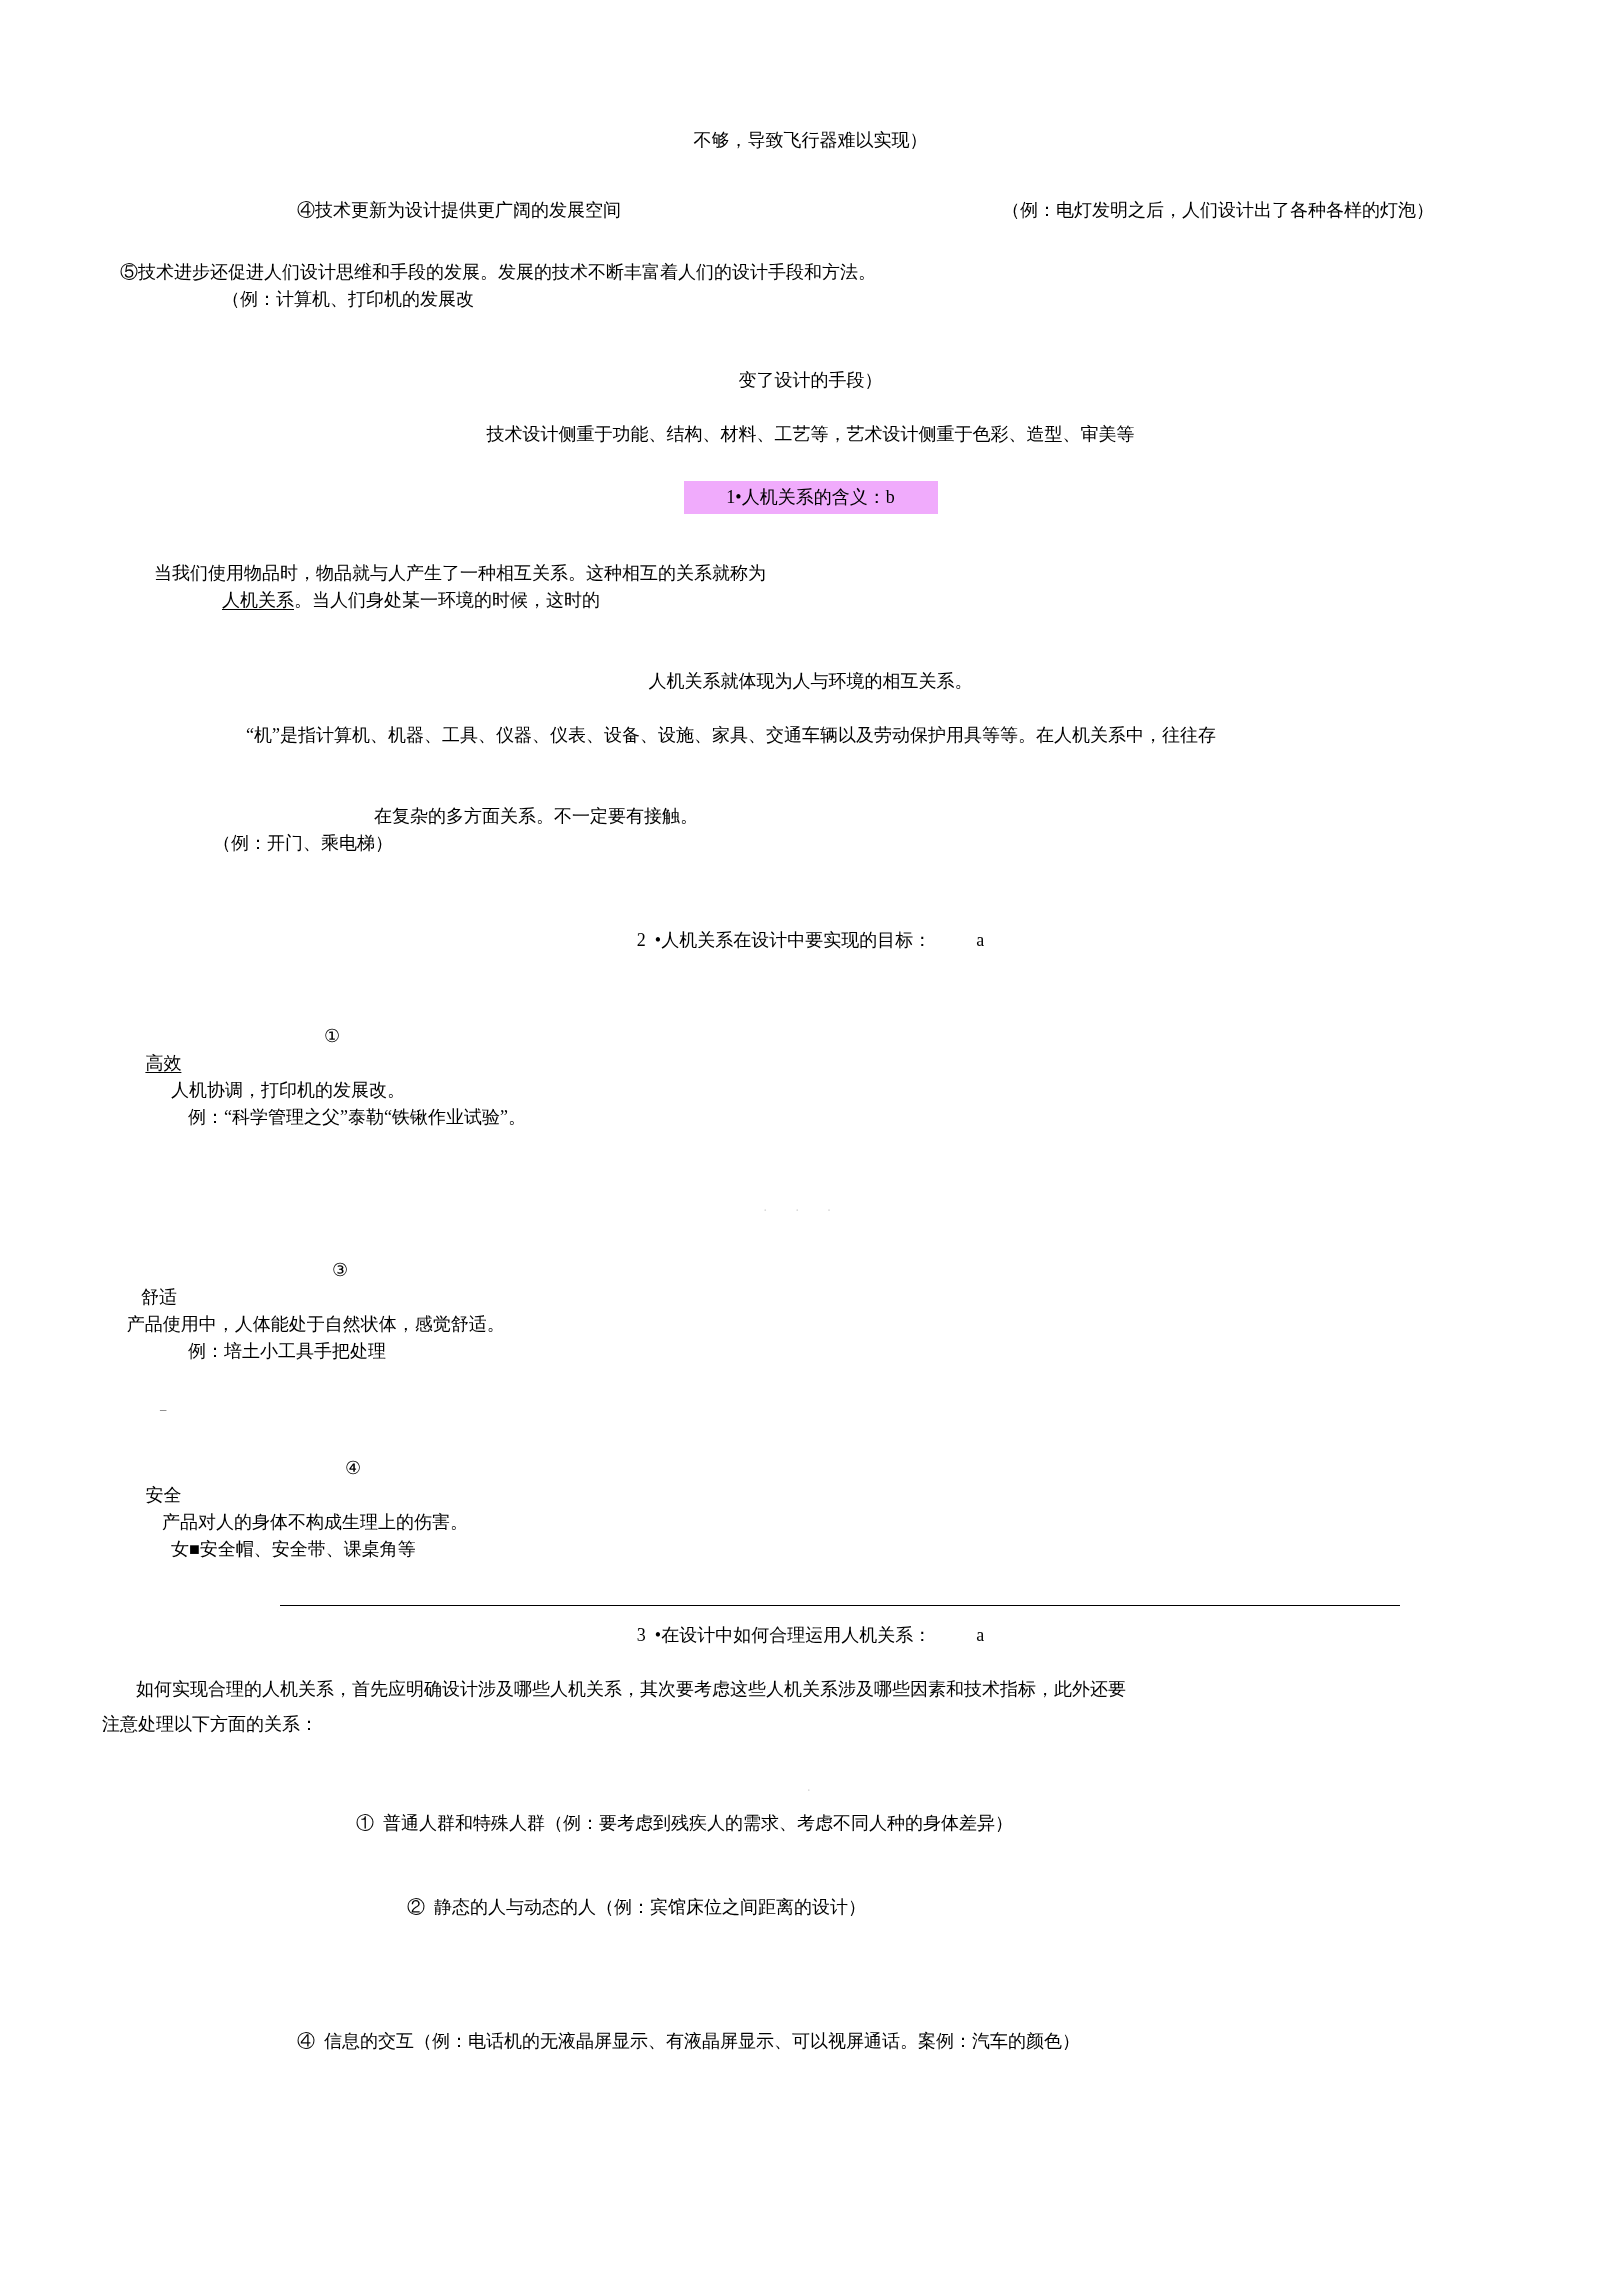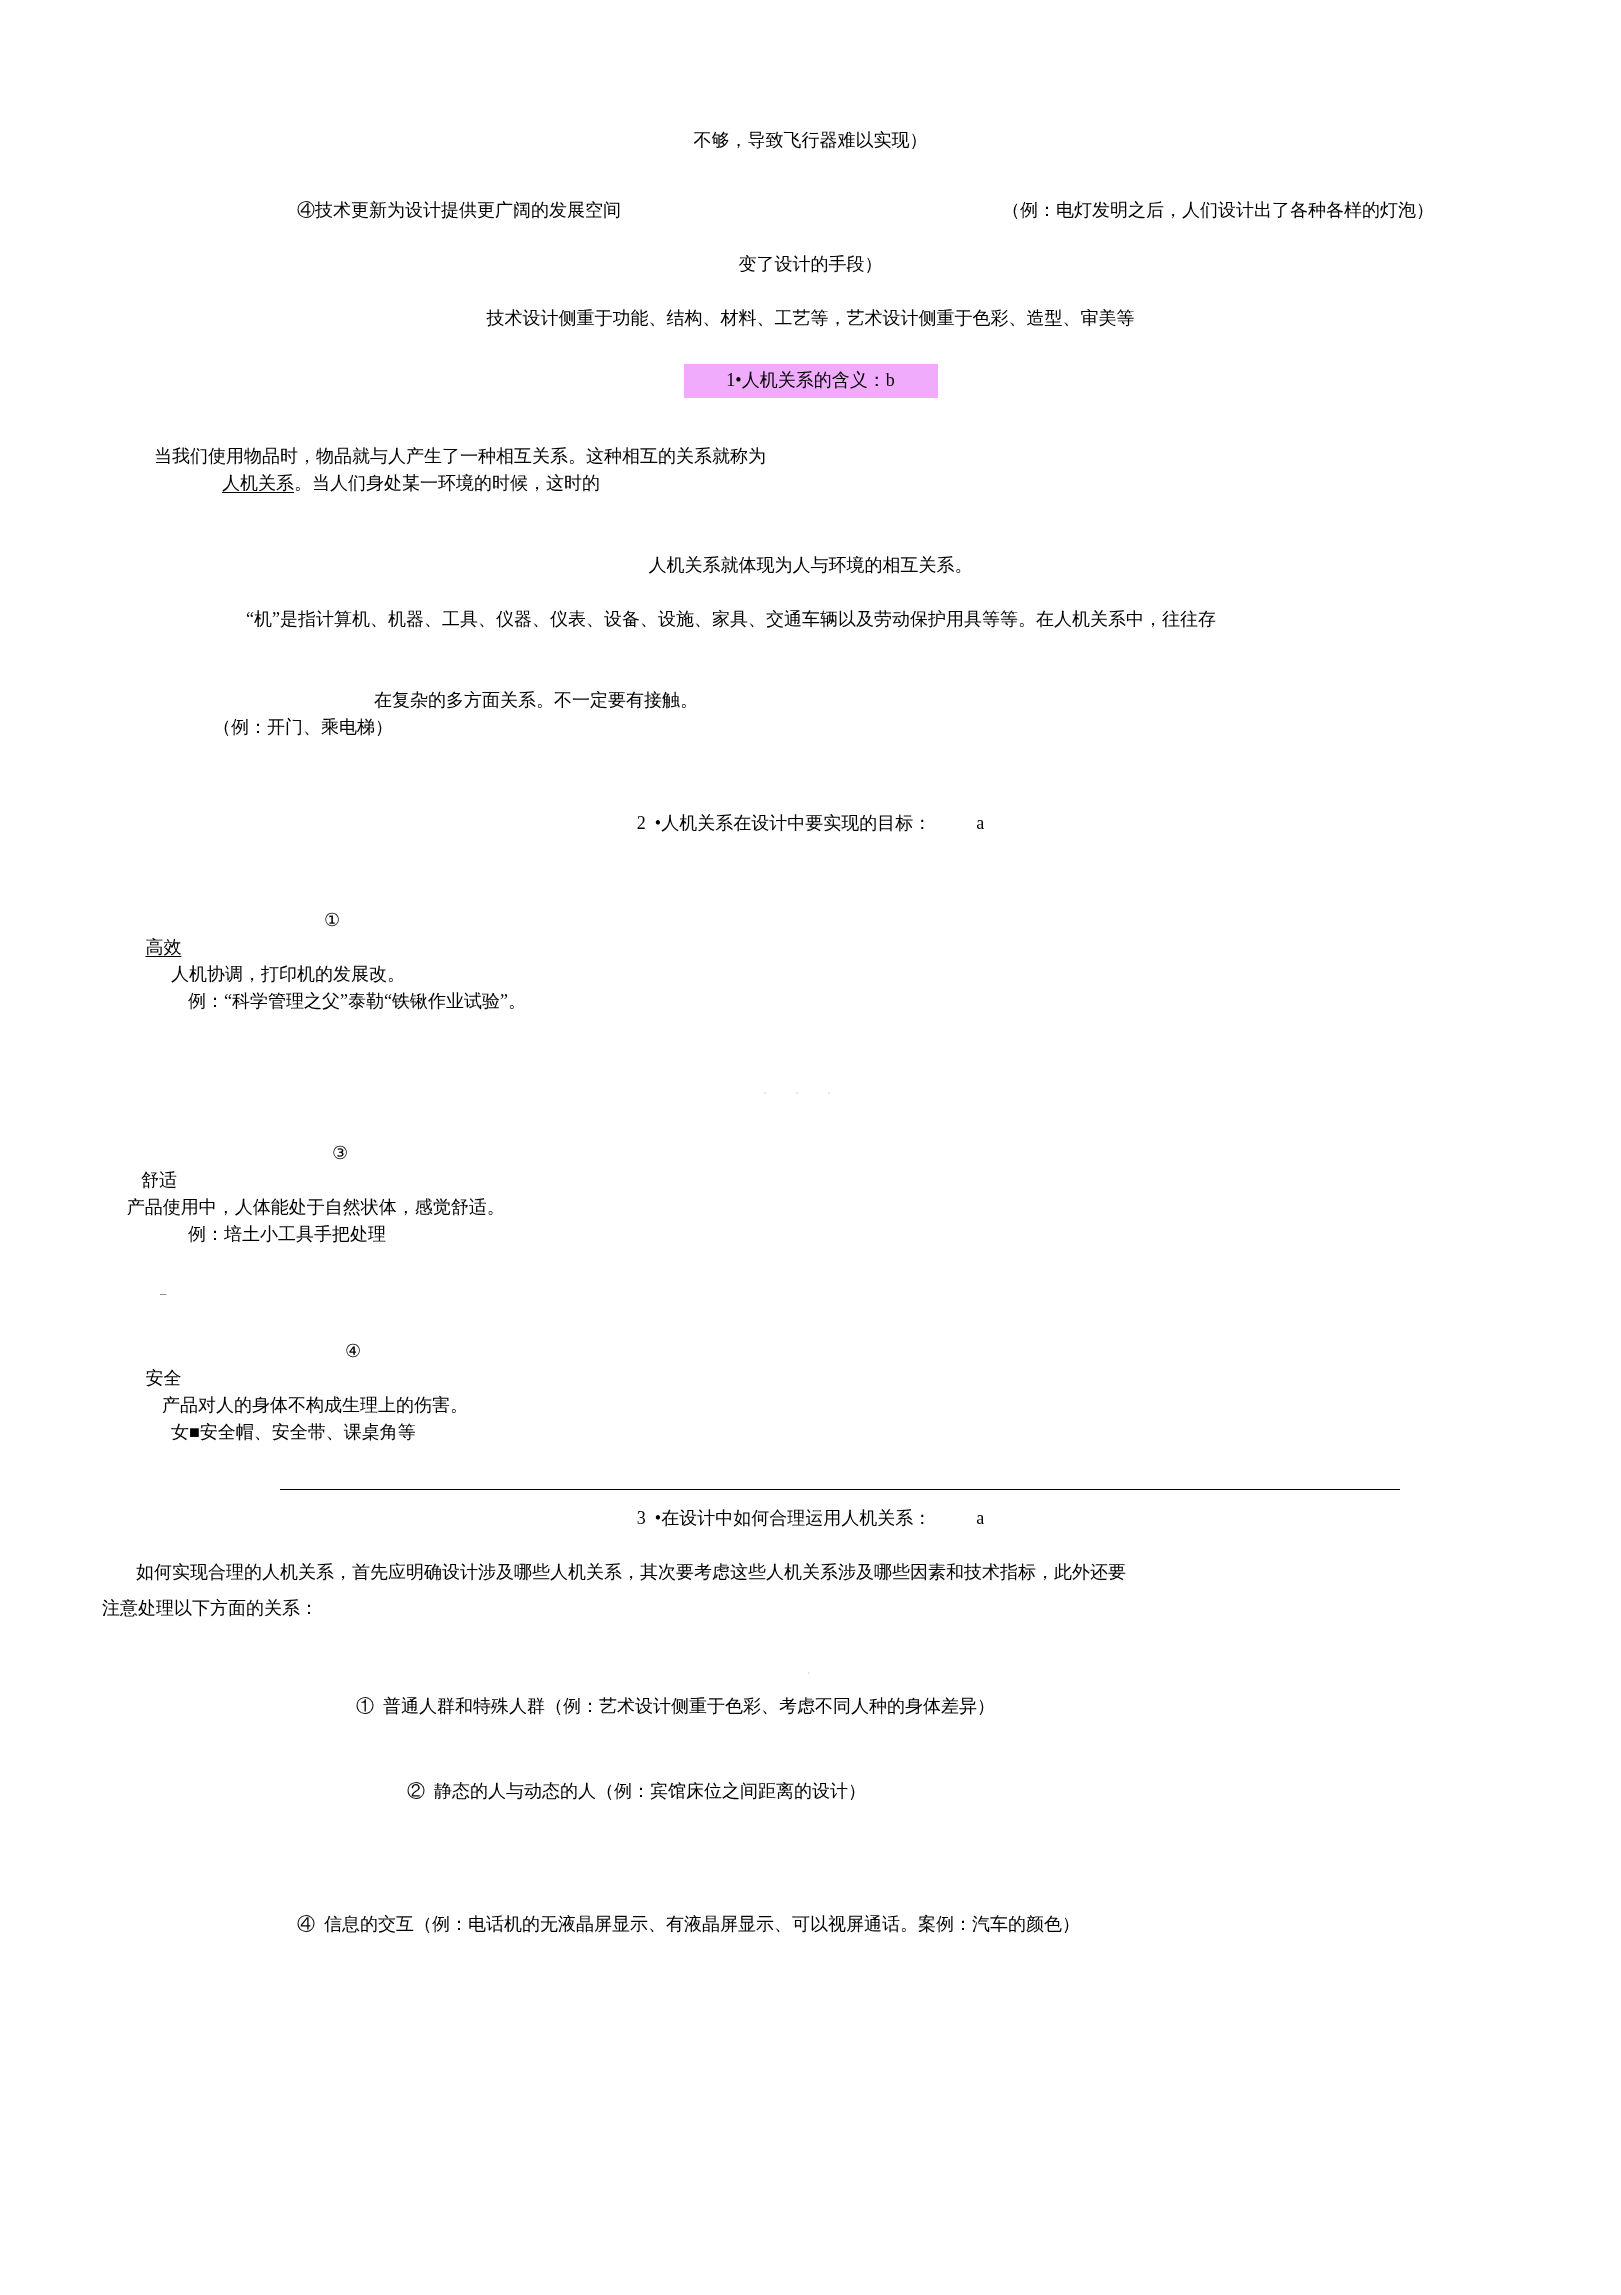--- a/index.html
+++ b/index.html
@@ -73,20 +73,24 @@
 
   <div class="line center">不够，导致飞行器难以实现）</div>
 
   <div class="spacer-md"></div>
 
   <div class="line gap-flex">
     <span class="left-part" style="padding-left:195px">④技术更新为设计提供更广阔的发展空间</span>
     <span class="right-part" style="padding-right:85px">（例：电灯发明之后，人们设计出了各种各样的灯泡）</span>
   </div>
 
+  <div class="line">
+    <span>⑤技术进步还促进人们设计思维和手段的发展。发展的技术不断丰富着人们的设计手段和方法。</span>
+    <span style="padding-left:102px">（例：计算机、打印机的发展改</span>
+  </div>
 
   <div class="spacer-sm"></div>
 
   <div class="line center">变了设计的手段）</div>
 
   <div class="spacer-sm"></div>
 
   <div class="line center">技术设计侧重于功能、结构、材料、工艺等，艺术设计侧重于色彩、造型、审美等</div>
 
   <div class="spacer-sm"></div>
@@ -158,21 +162,21 @@
 
   <div class="spacer-sm"></div>
 
   <div class="line" style="padding-left:34px">如何实现合理的人机关系，首先应明确设计涉及哪些人机关系，其次要考虑这些人机关系涉及哪些因素和技术指标，此外还要</div>
   <div class="line">注意处理以下方面的关系：</div>
 
   <div class="spacer-md"></div>
 
   <div class="line center faint" style="letter-spacing:3.4px">·</div>
 
-  <div class="line" style="padding-left:254px">①  普通人群和特殊人群（例：艺术设计侧重于色彩、考虑不同人种的身体差异）</div>
+  <div class="line" style="padding-left:254px">①  普通人群和特殊人群（例：要考虑到残疾人的需求、考虑不同人种的身体差异）</div>
 
   <div class="spacer-lg"></div>
 
   <div class="line" style="padding-left:305px">②  静态的人与动态的人（例：宾馆床位之间距离的设计）</div>
 
   <div class="spacer-lg"></div>
 
 
   <div class="spacer-lg"></div>
 

